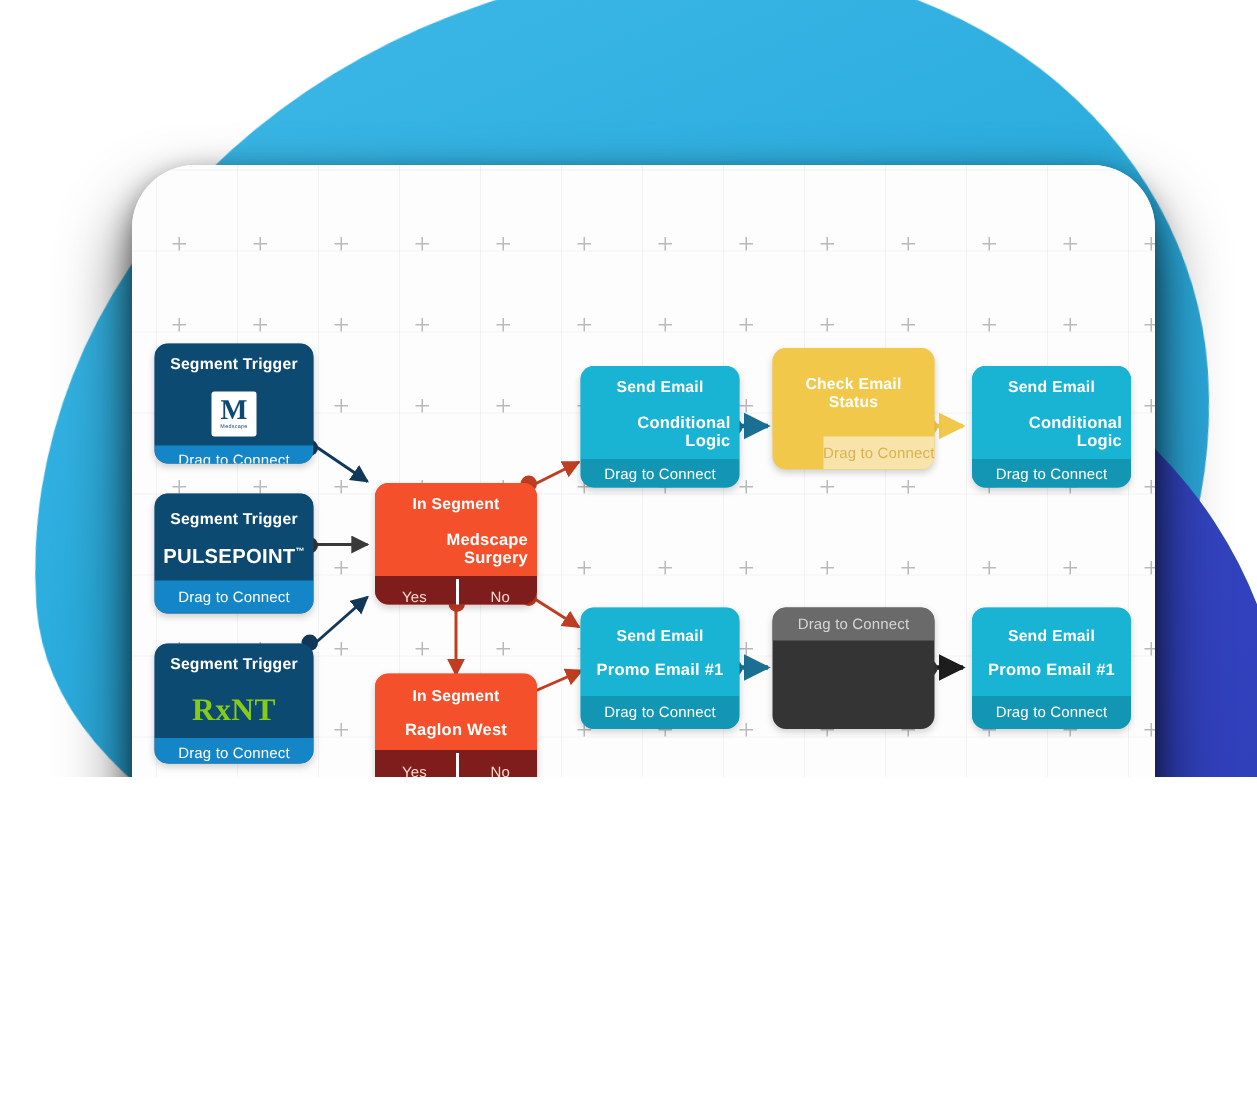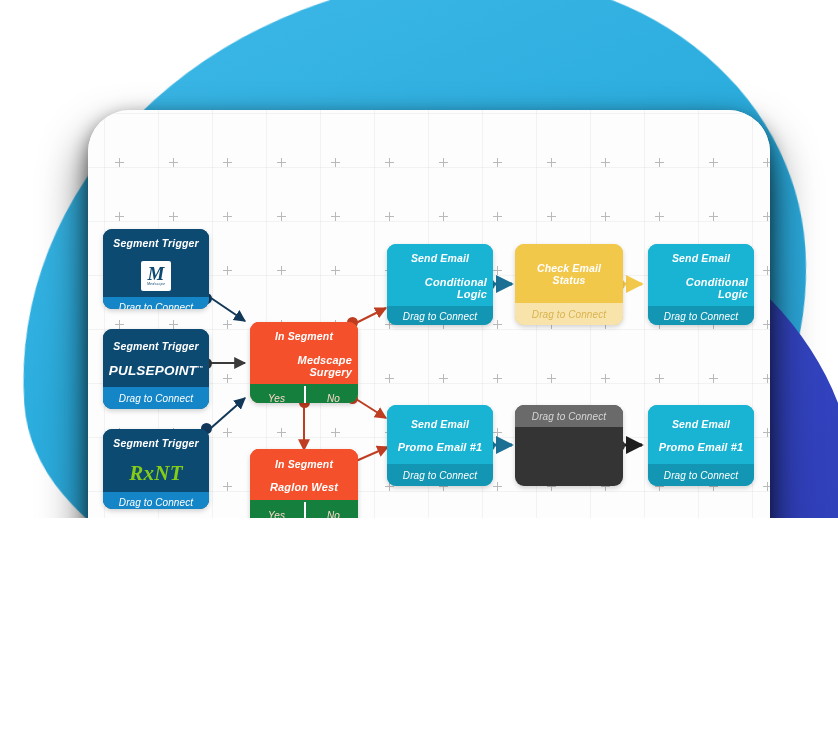--- a/index.html
+++ b/index.html
@@ -7,21 +7,20 @@
     padding: 0;
     background: #ffffff;
   }
   #stage {
     position: relative;
     width: 838px;
     height: 518px;
     overflow: hidden;
     font-family: "Liberation Sans", sans-serif;
     background: #ffffff;
-    font-style: italic;
   }
 
   
   .blob {
     position: absolute;
     pointer-events: none;
   }
   #blob-cyan {
     left: 18px;
     top: -20px;
@@ -141,21 +140,21 @@
 
   
   .node.delay { background: #343434; }
   .node.delay .node-body { background: #343434; color: #ffffff; }
   .node.delay .node-foot { background: #6a6a6a; color: #d6d6d6; }
 
   
   .node.segment { background: #f4502b; }
   .node.segment .node-body { background: #f4502b; color: #ffffff; }
   .node.segment .node-foot {
-    background: #15803d;
+    background: #7f1d1d;
     color: #ffd8cd;
     justify-content: space-between;
     padding: 4px 18px;
     position: relative;
   }
   .node.segment .node-foot .divider {
     position: absolute;
     left: 50%;
     top: 2px;
     bottom: 2px;
@@ -460,21 +459,21 @@
     </div>
 
     <div class="node email" style="left:299px; top:134px; width:106px; height:81px;">
       <div class="node-body">
         <div class="node-title">Send Email</div>
         <div class="node-sub">Conditional Logic</div>
       </div>
       <div class="node-foot">Drag to Connect</div>
     </div>
 
-    <div class="node status" style="left:427px; top:134px; width:108px; height:81px;">
+    <div class="node status" style="left:427px; top:122px; width:108px; height:81px;align-items:flex-end;">
       <div class="node-body">
         <div class="node-title">Check Email Status</div>
       </div>
       <div class="node-foot">Drag to Connect</div>
     </div>
 
     <div class="node email" style="left:560px; top:134px; width:106px; height:81px;">
       <div class="node-body">
         <div class="node-title">Send Email</div>
         <div class="node-sub">Conditional Logic</div>

